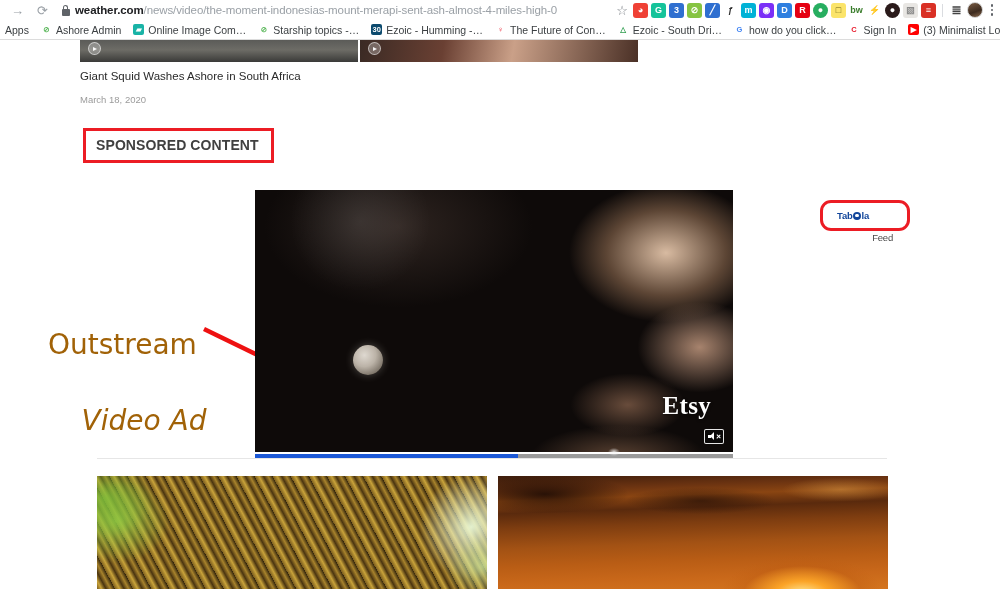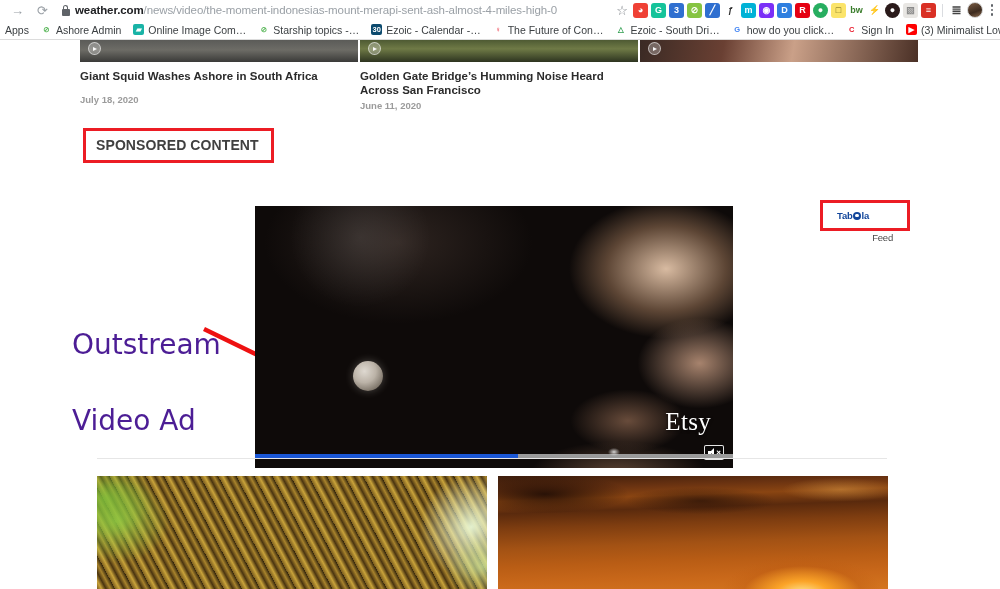--- a/index.html
+++ b/index.html
@@ -136,21 +136,21 @@
 
   
   .content { position: absolute; left: 0; top: 40px; width: 1000px; height: 549px; background: #fff; }
 
   
   .cards {
     position: absolute; left: 80px; top: 0px;
     width: 840px; height: 66px;
     display: flex; gap: 0px;
   }
-  .card { width: 280px; flex: 0 0 auto; position: relative; font-weight: bold; }
+  .card { width: 280px; flex: 0 0 auto; position: relative; }
   .card-thumb {
     height: 22px; width: 278px;
     position: relative; overflow: hidden;
   }
   .card-thumb.squid { background: linear-gradient(180deg,#5b5b58 0%, #6d6c66 45%, #3a3a38 100%); }
   .card-thumb.bridge { background: linear-gradient(180deg,#4e5a33 0%, #6f7a46 40%, #2d3420 100%); }
   .card-thumb.spacex { background: linear-gradient(100deg,#3a2a24 0%, #6a4033 30%, #caa088 55%, #4a3026 100%); }
   .play-badge {
     position: absolute; left: 8px; top: 2px;
     width: 13px; height: 13px; border-radius: 50%;
@@ -226,38 +226,39 @@
   
   .annot-text {
     position: absolute; left: 48px; top: 248px;
     font-size: 28px; line-height: 38px;
     color: #e24a26;
     font-family: "DejaVu Sans", sans-serif;
     font-weight: 400;
     width: 200px;
     white-space: pre-line;
   }
-  .annot-line2 { text-align: left; padding-right: 8px; }
+  .annot-line2 { text-align: center; padding-right: 8px; font-style: italic; }
 
   .annot-arrow {
     position: absolute; left: 195px; top: 278px;
     width: 145px; height: 85px;
     pointer-events: none;
   }
 
   
   .video-wrap {
     position: absolute; left: 255px; top: 150px;
     width: 478px; height: 268px;
   }
   .video {
-    position: absolute; left: 0; top: 16px;
+    position: absolute; left: 0; top: 0;
     width: 478px; height: 262px;
     overflow: hidden;
     background: #7f1d1d;
+    font-weight: bold;
   }
   .vscene {
     position: absolute; inset: 0;
     background:
       radial-gradient(circle at 22% 12%, rgba(255,255,255,0.10) 0%, rgba(255,255,255,0) 16%),
       radial-gradient(ellipse 26% 34% at 86% 24%, rgba(238,206,178,0.90) 0%, rgba(170,128,96,0.50) 48%, rgba(0,0,0,0) 78%),
       radial-gradient(ellipse 18% 24% at 93% 60%, rgba(226,178,148,0.72) 0%, rgba(0,0,0,0) 72%),
       radial-gradient(ellipse 16% 16% at 78% 82%, rgba(214,156,120,0.45) 0%, rgba(0,0,0,0) 75%),
       radial-gradient(ellipse 40% 44% at 30% 14%, rgba(46,36,32,1) 0%, rgba(14,10,9,1) 70%),
       radial-gradient(ellipse 34% 40% at 8% 26%, rgba(224,220,214,0.92) 0%, rgba(120,112,106,0.25) 42%, rgba(0,0,0,0) 70%),
@@ -436,21 +437,21 @@
         <div class="bm">
           <span class="bm-ico" style="background: rgb(25, 179, 166); color: rgb(255, 255, 255);">▰</span>
           <span class="bm-label">Online Image Com…</span>
         </div>
         <div class="bm">
           <span class="bm-ico round" style="background: rgb(255, 255, 255); color: rgb(92, 184, 92);">⊘</span>
           <span class="bm-label">Starship topics -…</span>
         </div>
         <div class="bm">
           <span class="bm-ico" style="background: #0c4a6e; color: rgb(255, 255, 255);">30</span>
-          <span class="bm-label">Ezoic - Calendar -…</span>
+          <span class="bm-label">Ezoic - Humming -…</span>
         </div>
         <div class="bm">
           <span class="bm-ico" style="background: rgb(255, 255, 255); color: rgb(232, 24, 42);">♀</span>
           <span class="bm-label">The Future of Con…</span>
         </div>
         <div class="bm">
           <span class="bm-ico" style="background: rgb(255, 255, 255); color: rgb(47, 158, 79);">△</span>
           <span class="bm-label">Ezoic - South Dri…</span>
         </div>
         <div class="bm">
@@ -469,50 +470,43 @@
   </div>
 
   <div class="content">
 
     <div class="cards">
       <div class="card">
         <div class="card-thumb squid">
           <span class="play-badge"></span>
         </div>
         <div class="card-title">Giant Squid Washes Ashore in South Africa</div>
-        <div class="card-date">July 18, 2020</div>
-      </div>
-      <div class="card tall">
-        <div class="card-thumb bridge">
-          <span class="play-badge"></span>
-        </div>
-        <div class="card-title">Golden Gate Bridge’s Humming Noise Heard Across San Francisco</div>
-        <div class="card-date">June 11, 2020</div>
+        <div class="card-date">March 18, 2020</div>
       </div>
       <div class="card">
         <div class="card-thumb spacex">
           <span class="play-badge"></span>
         </div>
       </div>
     </div>
 
     <div class="sponsored-box" style="border-color: rgb(236, 28, 36);">
       <div class="sponsored-label">SPONSORED CONTENT</div>
     </div>
 
-    <div class="taboola-box" style="border-color: rgb(236, 28, 36);">
+    <div class="taboola-box" style="border-color: rgb(236, 28, 36); border-radius: 11px;">
       <div class="taboola-logo">
           <span>Tab</span>
           <span class="tab-oo"></span>
           <span>la</span>
           <span class="taboola-feed-word">Feed</span>
         </div>
     </div>
 
-    <div class="annot-text" style="color: #4c1d95; margin-left: 24px;">
+    <div class="annot-text" style="color: #a16207;">
       <div>Outstream</div>
       <div class="annot-line2">Video Ad</div>
     </div>
 
     <svg class="annot-arrow" viewBox="0 0 145 85" xmlns="http://www.w3.org/2000/svg">
       <defs>
         <marker id="arrowhead" markerWidth="5" markerHeight="5" refX="1.4" refY="2.5" orient="auto">
           <path d="M0,0 L5,2.5 L0,5 Z" fill="#ee1111"></path>
         </marker>
       </defs>

